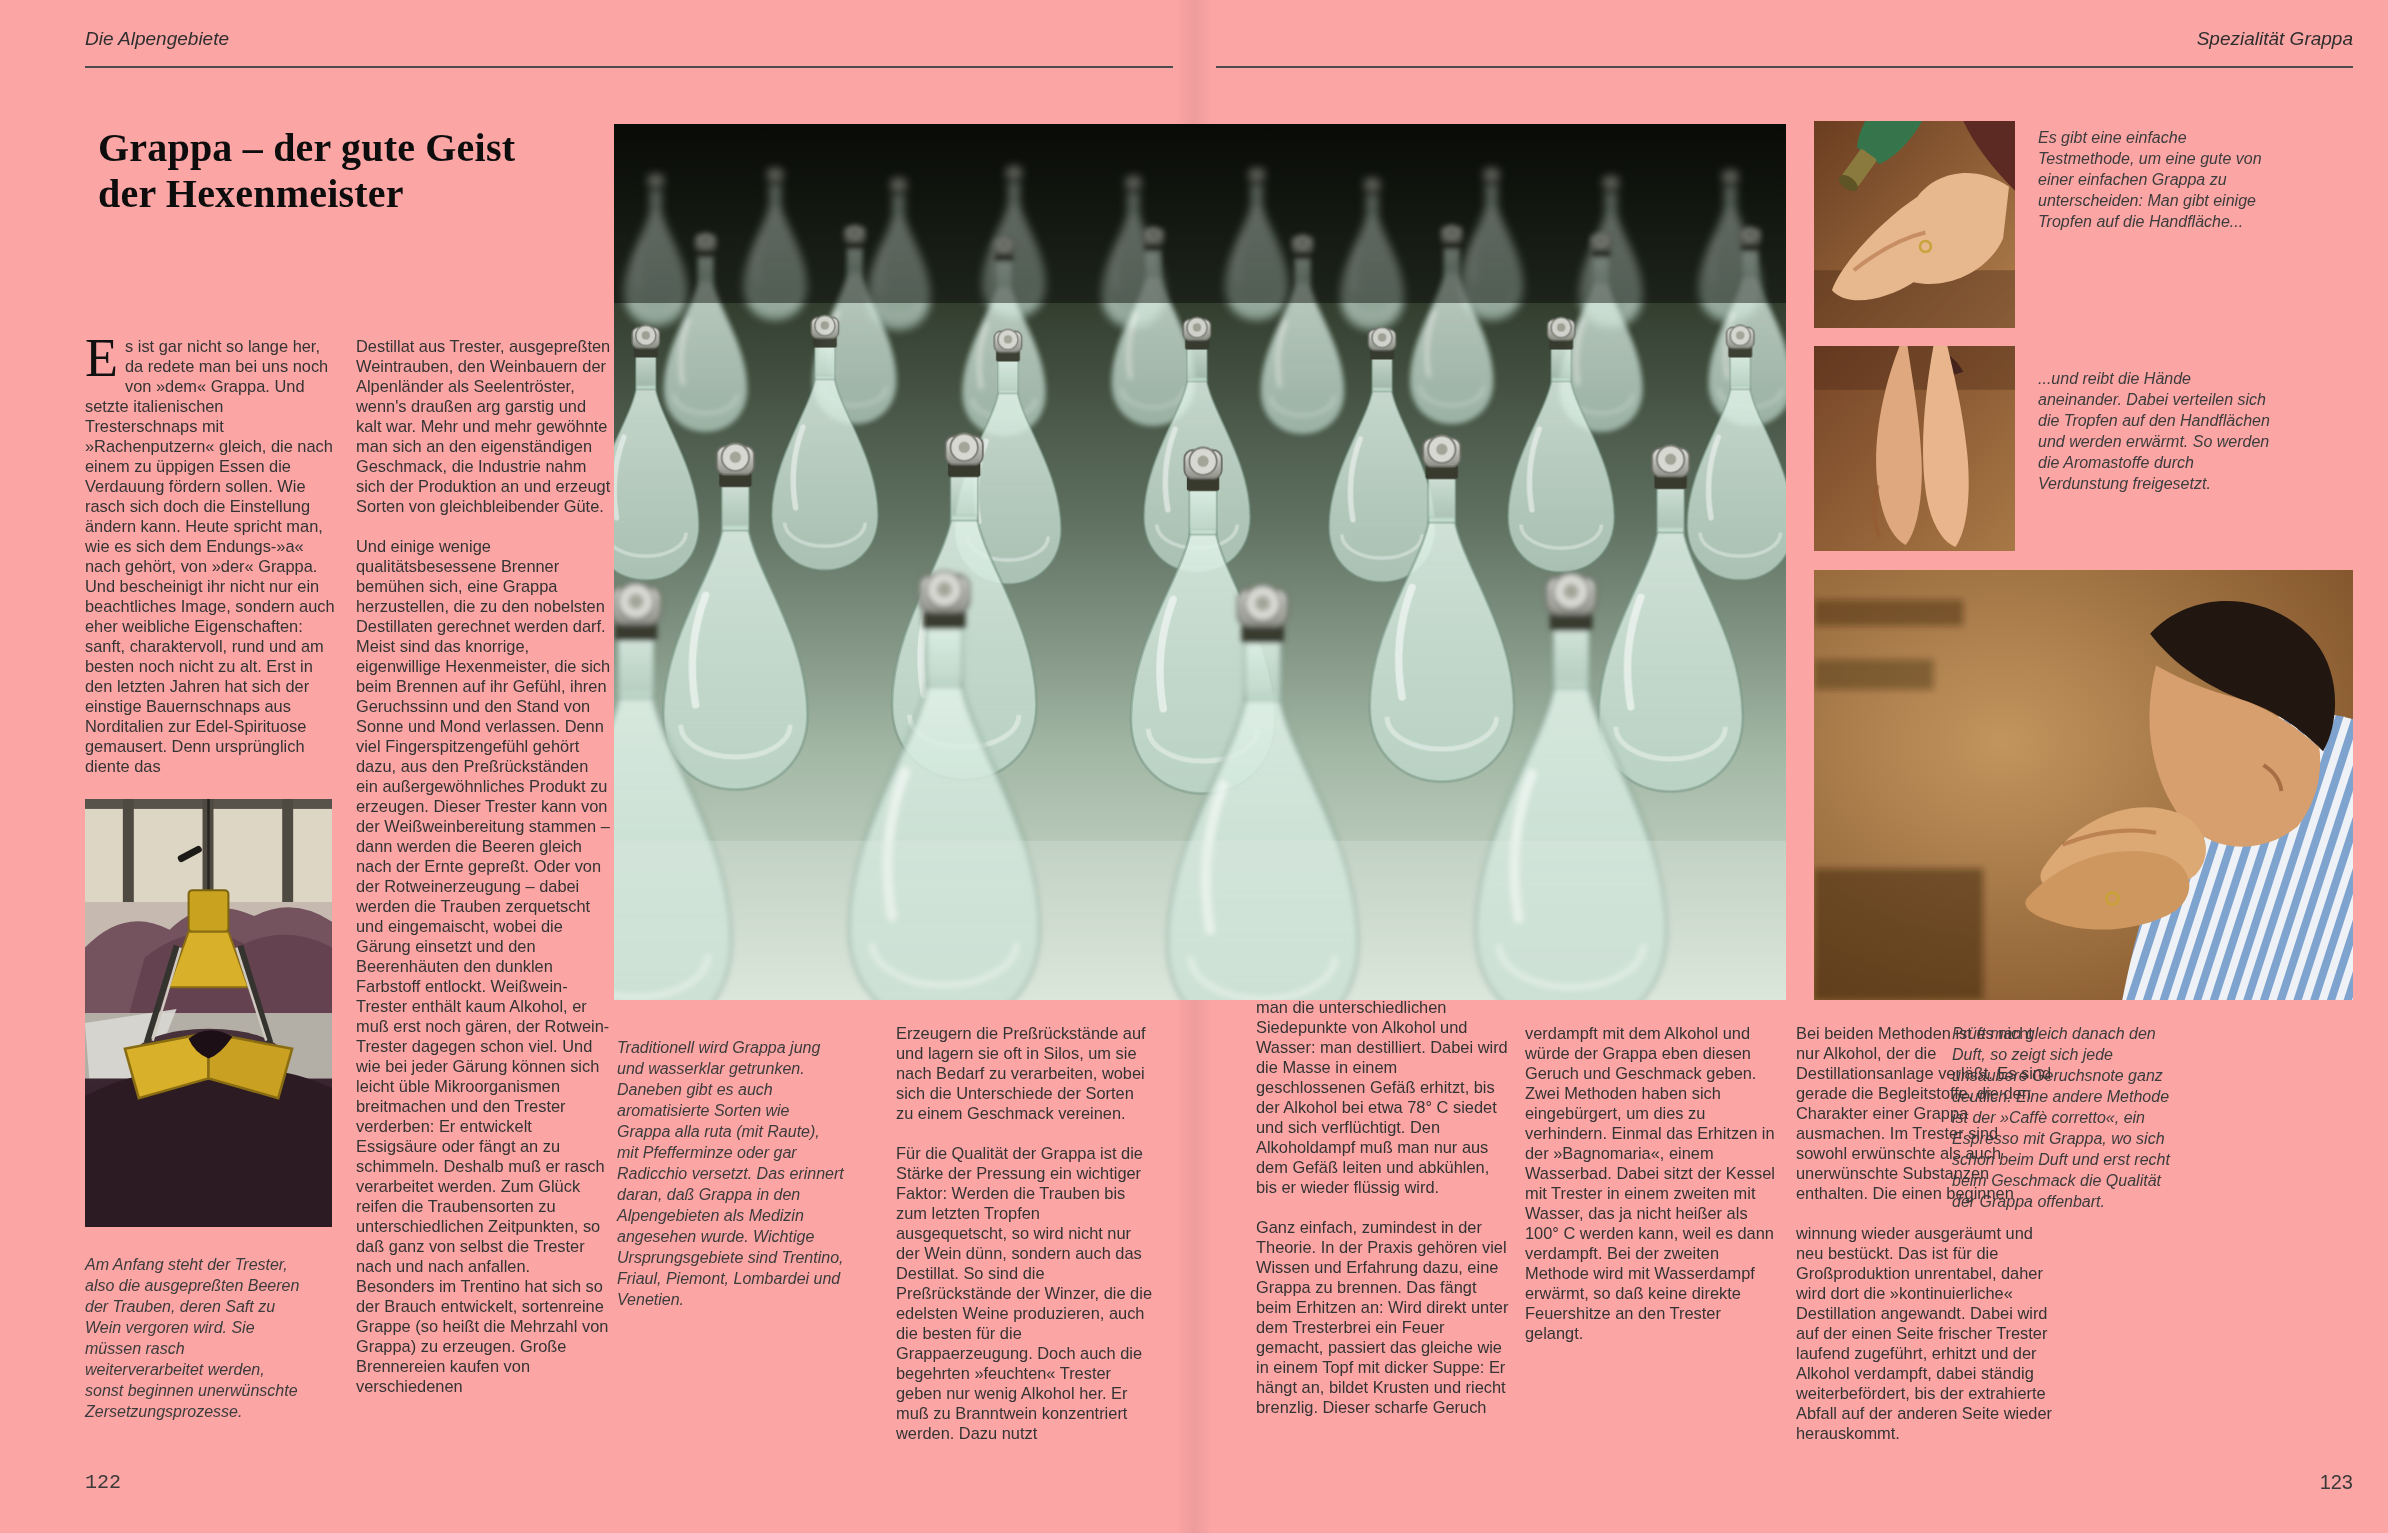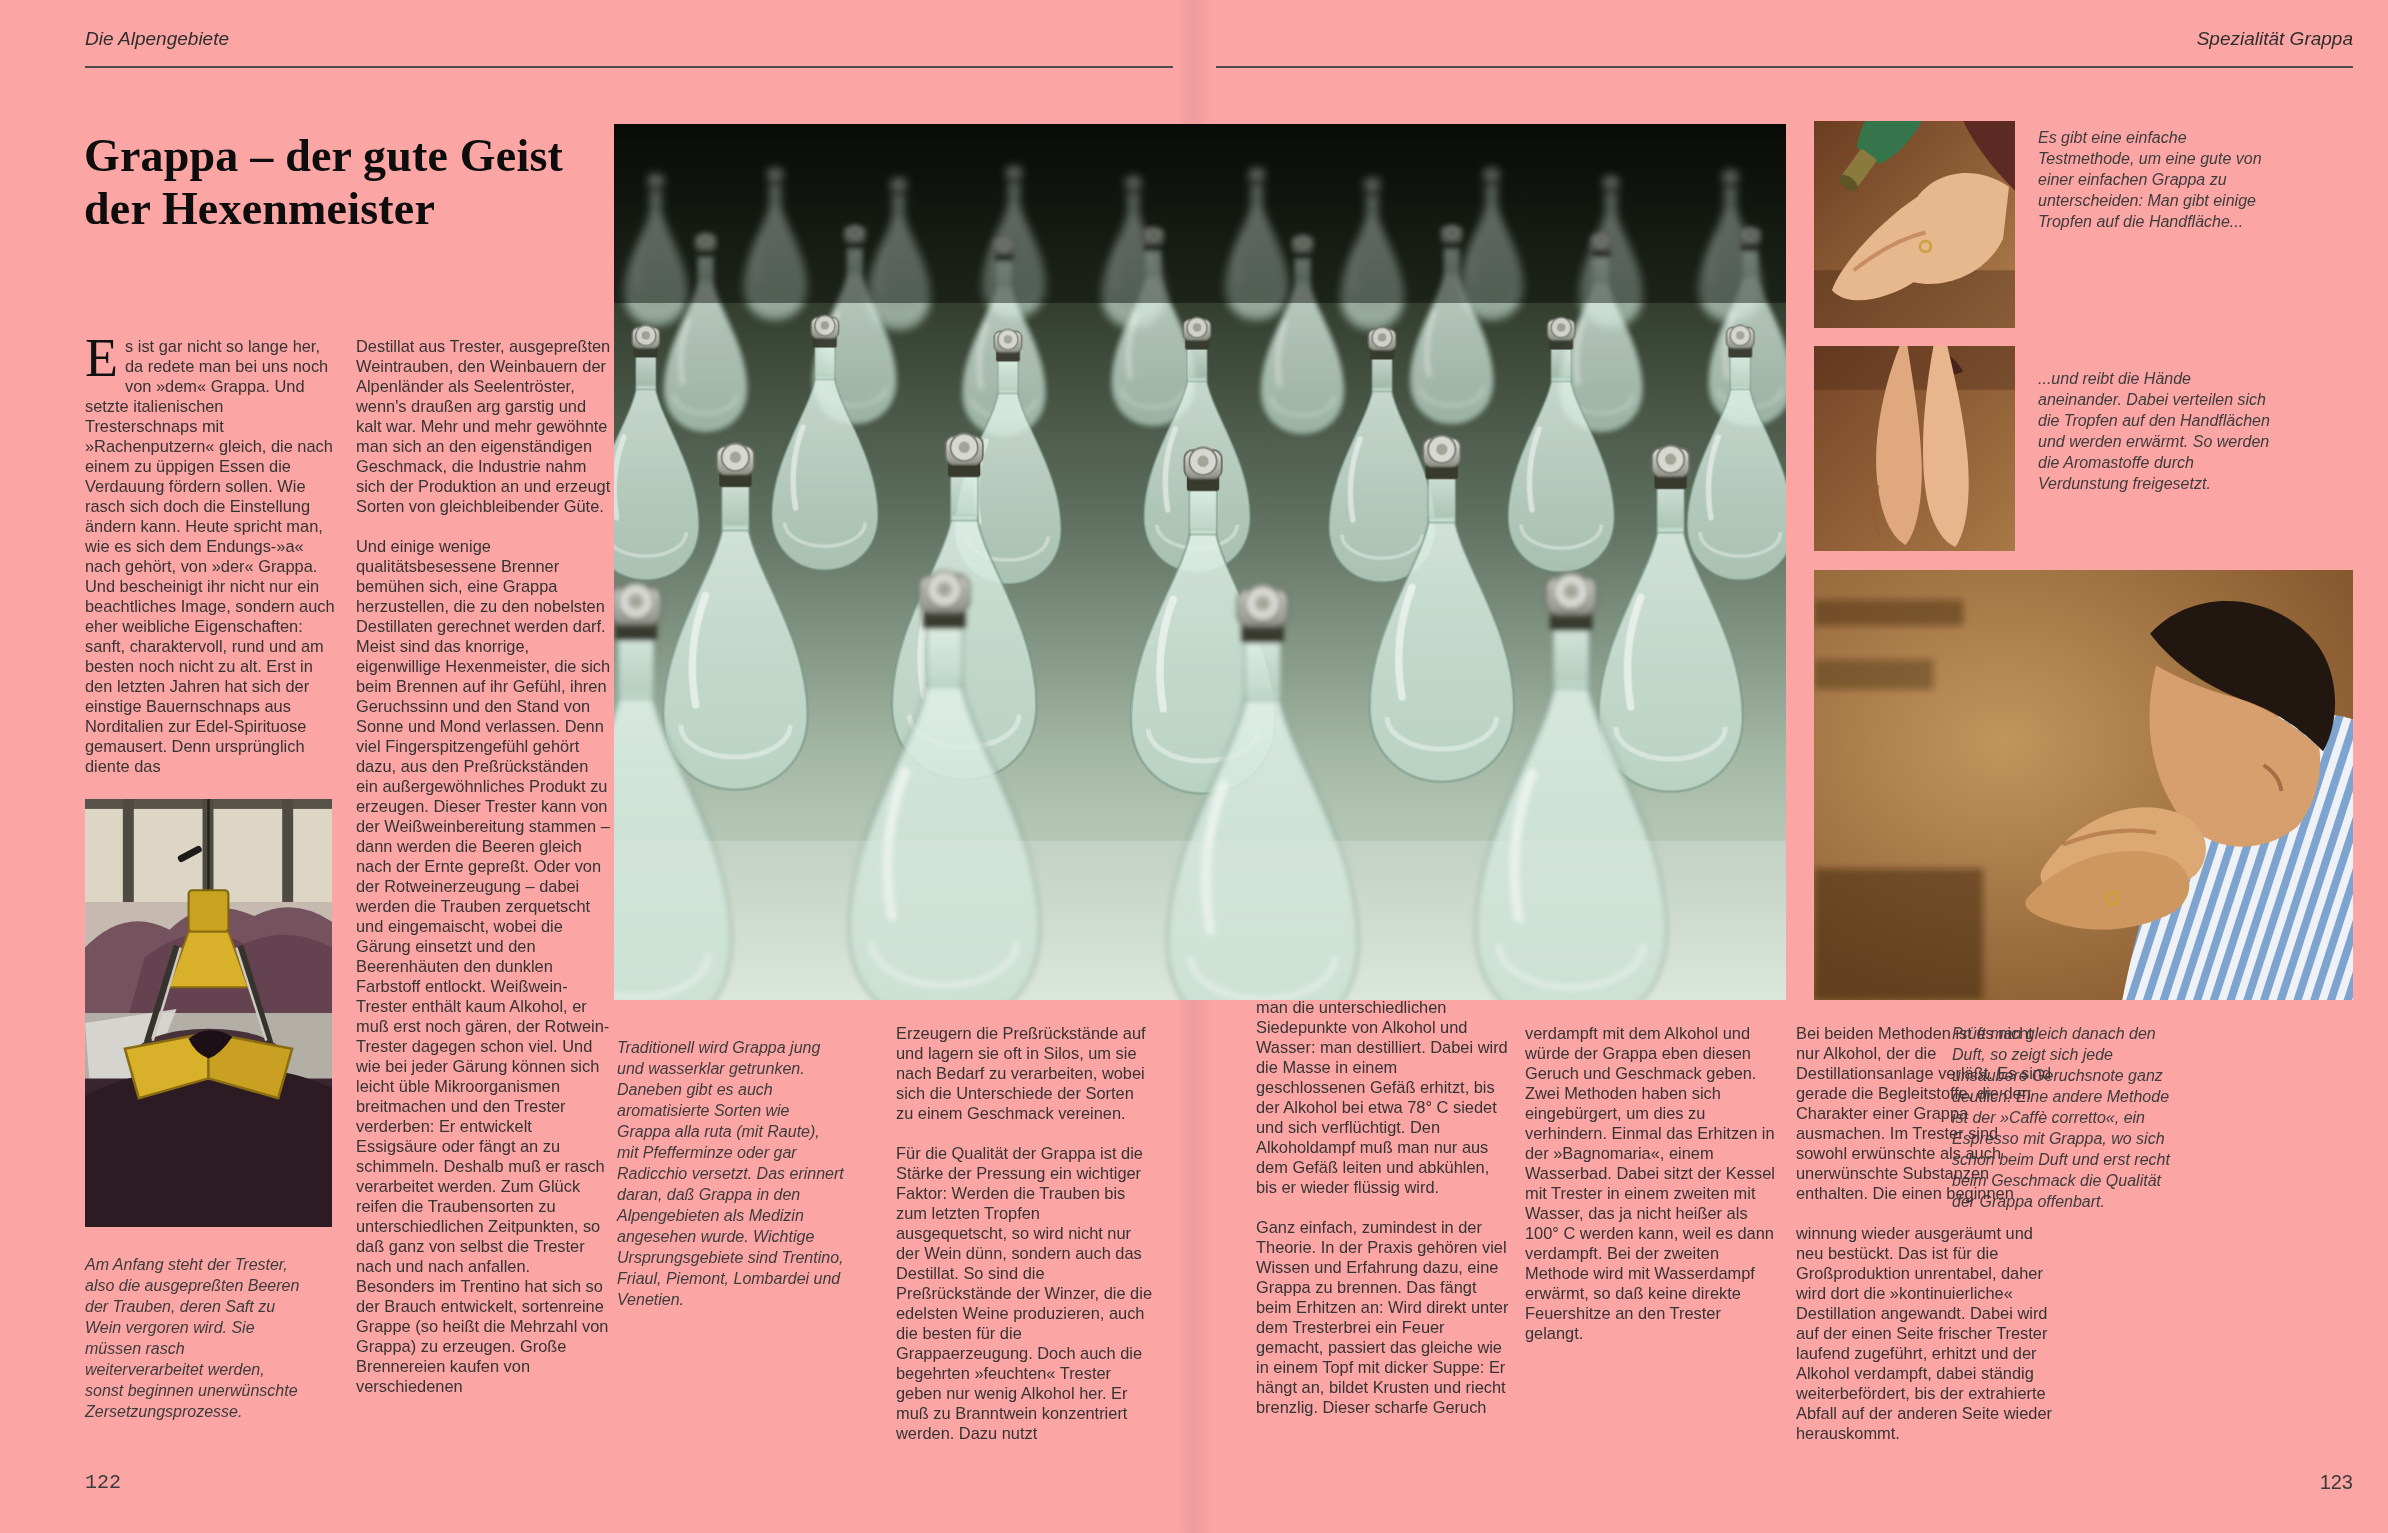--- a/index.html
+++ b/index.html
@@ -6,23 +6,23 @@
   #spread{
     position:relative;width:2388px;height:1533px;margin:0 auto;
     background:#fca5a5;overflow:hidden;
     font-family:"Liberation Sans",sans-serif;color:#333;
   }
   .runhead{position:absolute;top:28px;font-size:19px;font-style:italic;color:#2e2e2e;}
   .rule{position:absolute;top:66px;height:2px;background:#4c4c4c;}
   .gutter{position:absolute;left:1176px;top:0;width:36px;height:100%;
     background:linear-gradient(90deg,rgba(0,0,0,0),rgba(0,0,0,0.06),rgba(0,0,0,0));}
   .title{
-    position:absolute;left:84px;top:98px;width:597px;
+    position:absolute;left:98px;top:98px;width:597px;
     font-family:"Liberation Serif",serif;font-weight:600;color:#0d0d0d;
-    font-size:46px;line-height:1.16;white-space:pre-line;letter-spacing:0.2px;
+    font-size:40px;line-height:1.16;white-space:pre-line;letter-spacing:0.2px;
   }
   .col{position:absolute;font-size:16.4px;line-height:20px;color:#343434;}
   .col .para{margin:0 0 20px 0;}
   .dropcap{
     float:left;font-family:"Liberation Serif",serif;font-size:54px;line-height:40px;
     padding:2px 7px 0 0;color:#111;font-weight:500;
   }
   .cap{position:absolute;font-size:16px;line-height:21px;font-style:italic;color:#3c3c3c;}
   .pagenum{position:absolute;top:1471px;font-size:20px;color:#3a3a3a;}
   .photo{position:absolute;overflow:hidden;background:#777;}

